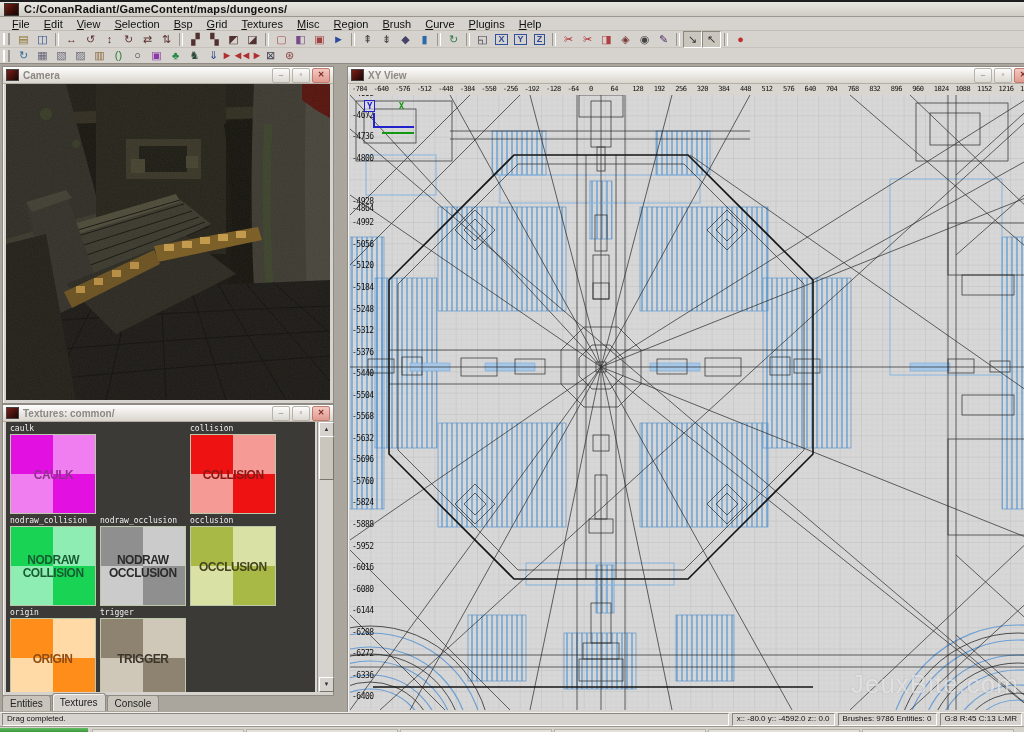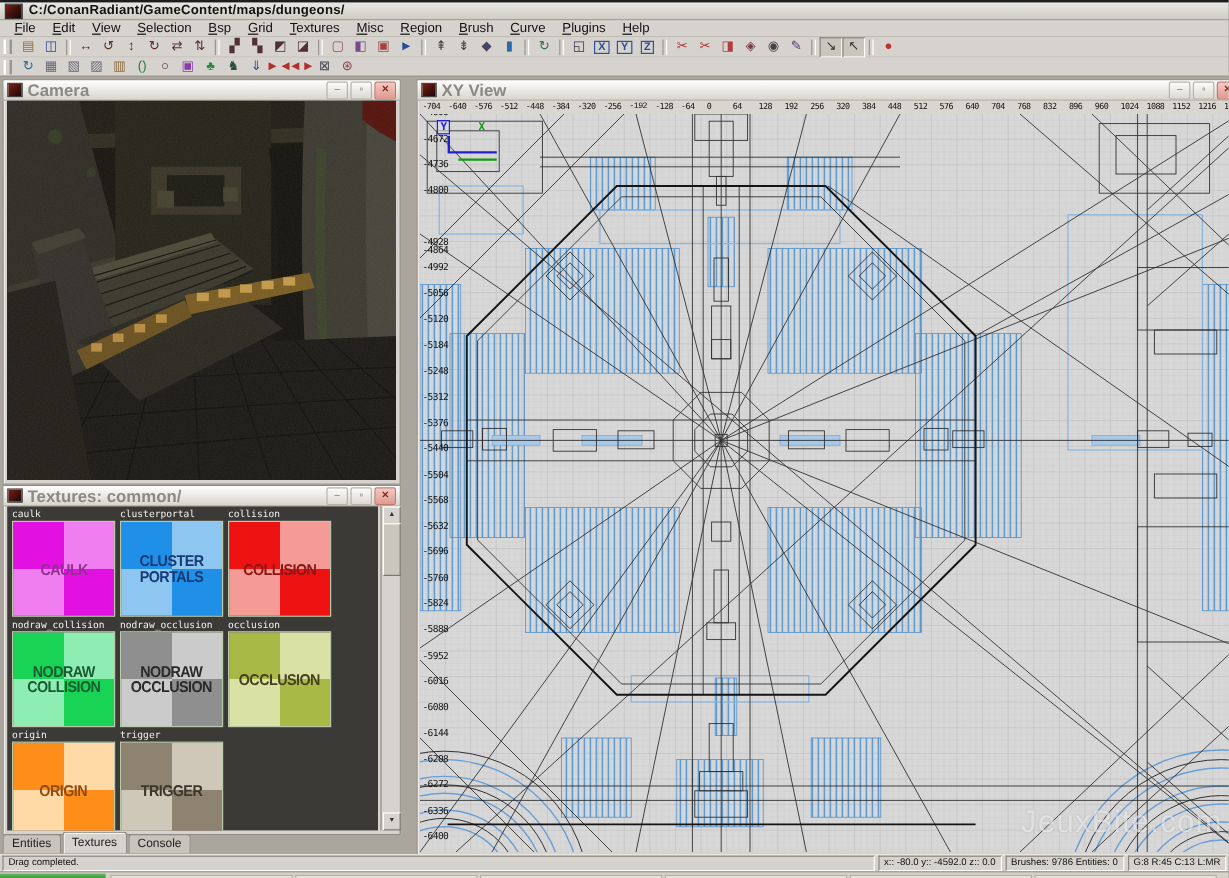--- a/index.html
+++ b/index.html
@@ -24,21 +24,21 @@
   .tb-btn{width:17px;height:15px;display:flex;align-items:center;justify-content:center;
     font-size:11px;line-height:1;cursor:default;border:1px solid transparent;flex:0 0 auto;}
   .tb-btn.pressed{background:#cac6be;border:1px solid;border-color:#8a867e #fff #fff #8a867e;}
   .tb-btn.boxed span{border:1px solid #31519a;padding:0 2px;font-size:9px;font-weight:bold;}
   .tb-sep{width:2px;height:13px;border-left:1px solid #9a968e;border-right:1px solid #fff;margin:0 3px;flex:0 0 auto;}
   
   #workspace{position:absolute;left:0;top:64px;width:1024px;height:648px;background:#aaa69e;}
   .mdi{position:absolute;background:#d6d3ce;border:1px solid #8f8b84;box-shadow:inset 1px 1px 0 #f5f3ef;}
   .mdi-title{height:16px;background:linear-gradient(#fefefe,#d9d5cd);border-bottom:1px solid #b3afa7;
     display:flex;align-items:center;gap:4px;padding:0 3px;}
-  .mdi-title .t{font-size:14px;font-weight:bold;color:#8b8984;flex:1;white-space:nowrap;overflow:hidden;}
+  .mdi-title .t{font-size:10px;font-weight:bold;color:#8b8984;flex:1;white-space:nowrap;overflow:hidden;}
   .mdi-icon{width:11px;height:10px;background:linear-gradient(135deg,#7a2018,#1a0604);border:1px solid #444;flex:0 0 auto;}
   .wbtns{display:flex;gap:2px;}
   .wbtn{width:16px;height:13px;font-size:8px;line-height:11px;text-align:center;color:#6f6d68;
     background:linear-gradient(#fbfbfa,#dcd9d2);border:1px solid #b7b3ab;border-radius:2px;cursor:default;}
   .wbtn.close{background:linear-gradient(#f3c9c2,#e09a90);border-color:#c07a70;color:#7c2a22;font-weight:bold;}
   
   #camera-win{left:2px;top:2px;width:330px;height:336px;}
   #camera-view{position:absolute;left:3px;top:17px;width:324px;height:316px;background:#17150f;}
   
   #textures-win{left:2px;top:340px;width:330px;height:290px;}
@@ -351,27 +351,20 @@
           <div class="wbtn close">✕</div>
         </div>
       </div>
       <div id="tex-content">
           <div class="tex-cell" style="left: 4px; top: 2px;">
             <div class="tex-label">caulk</div>
             <div class="tex-tile" style="background: conic-gradient(rgb(240, 126, 240) 0deg, rgb(240, 126, 240) 25%, rgb(226, 17, 226) 0deg, rgb(226, 17, 226) 50%, rgb(240, 126, 240) 0deg, rgb(240, 126, 240) 75%, rgb(226, 17, 226) 0deg, rgb(226, 17, 226) 100%);">
               <span class="tex-text" style="color: rgb(144, 48, 143);">CAULK</span>
             </div>
           </div>
-          <div class="tex-cell" style="left: 94px; top: 2px;">
-            <div class="tex-label">clusterportal</div>
-            <div class="tex-tile" style="background: conic-gradient(rgb(142, 198, 242) 0deg, rgb(142, 198, 242) 25%, rgb(31, 143, 232) 0deg, rgb(31, 143, 232) 50%, rgb(142, 198, 242) 0deg, rgb(142, 198, 242) 75%, rgb(31, 143, 232) 0deg, rgb(31, 143, 232) 100%);">
-              <span class="tex-text" style="color: rgb(23, 58, 116);">CLUSTER
-PORTALS</span>
-            </div>
-          </div>
           <div class="tex-cell" style="left: 184px; top: 2px;">
             <div class="tex-label">collision</div>
             <div class="tex-tile" style="background: conic-gradient(rgb(245, 154, 148) 0deg, rgb(245, 154, 148) 25%, rgb(238, 18, 18) 0deg, rgb(238, 18, 18) 50%, rgb(245, 154, 148) 0deg, rgb(245, 154, 148) 75%, rgb(238, 18, 18) 0deg, rgb(238, 18, 18) 100%);">
               <span class="tex-text" style="color: rgb(140, 22, 22);">COLLISION</span>
             </div>
           </div>
           <div class="tex-cell" style="left: 4px; top: 94px;">
             <div class="tex-label">nodraw_collision</div>
             <div class="tex-tile" style="background: conic-gradient(rgb(142, 237, 178) 0deg, rgb(142, 237, 178) 25%, rgb(25, 211, 85) 0deg, rgb(25, 211, 85) 50%, rgb(142, 237, 178) 0deg, rgb(142, 237, 178) 75%, rgb(25, 211, 85) 0deg, rgb(25, 211, 85) 100%);">
               <span class="tex-text" style="color: rgb(23, 92, 49);">NODRAW
@@ -421,21 +414,21 @@
           <div class="wbtn close">✕</div>
         </div>
       </div>
       <div id="xy-ruler">
           <span class="rx" style="left: 2px;">-704</span>
           <span class="rx" style="left: 23.55px;">-640</span>
           <span class="rx" style="left: 45.1px;">-576</span>
           <span class="rx" style="left: 66.65px;">-512</span>
           <span class="rx" style="left: 88.2px;">-448</span>
           <span class="rx" style="left: 109.75px;">-384</span>
-          <span class="rx" style="left: 131.3px;">-320</span>
+          <span class="rx" style="left: 131.3px;">-550</span>
           <span class="rx" style="left: 152.85px;">-256</span>
           <span class="rx" style="left: 174.4px; font-family: Liberation Mono, monospace;">-192</span>
           <span class="rx" style="left: 195.95px;">-128</span>
           <span class="rx" style="left: 217.5px;">-64</span>
           <span class="rx" style="left: 239.05px;">0</span>
           <span class="rx" style="left: 260.6px;">64</span>
           <span class="rx" style="left: 282.15px;">128</span>
           <span class="rx" style="left: 303.7px;">192</span>
           <span class="rx" style="left: 325.25px;">256</span>
           <span class="rx" style="left: 346.8px;">320</span>

